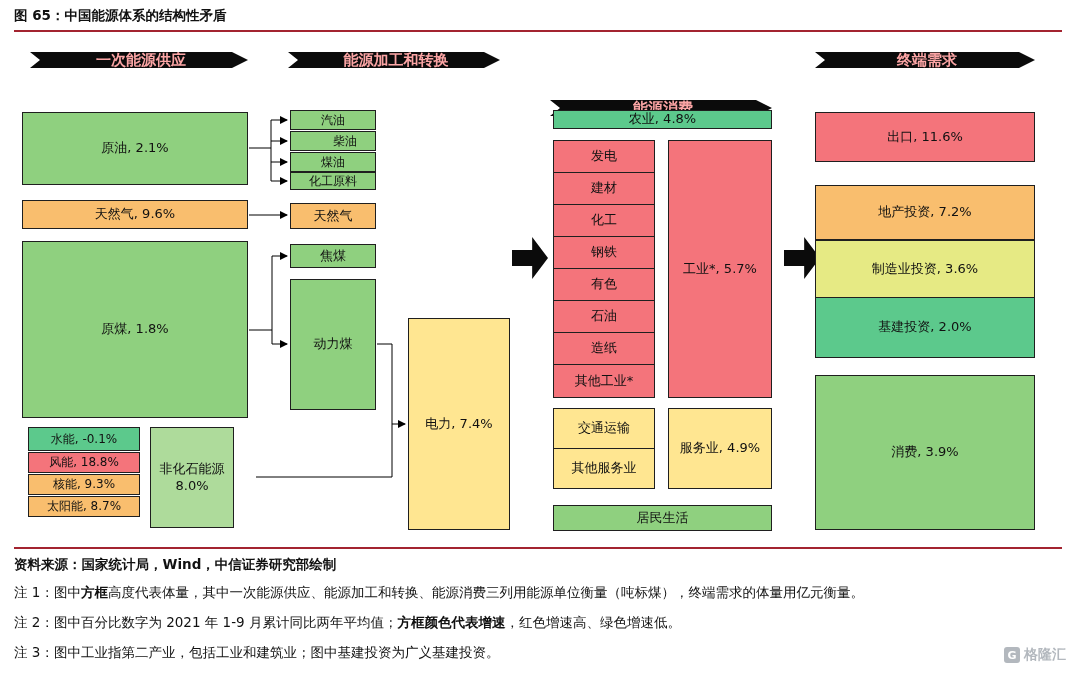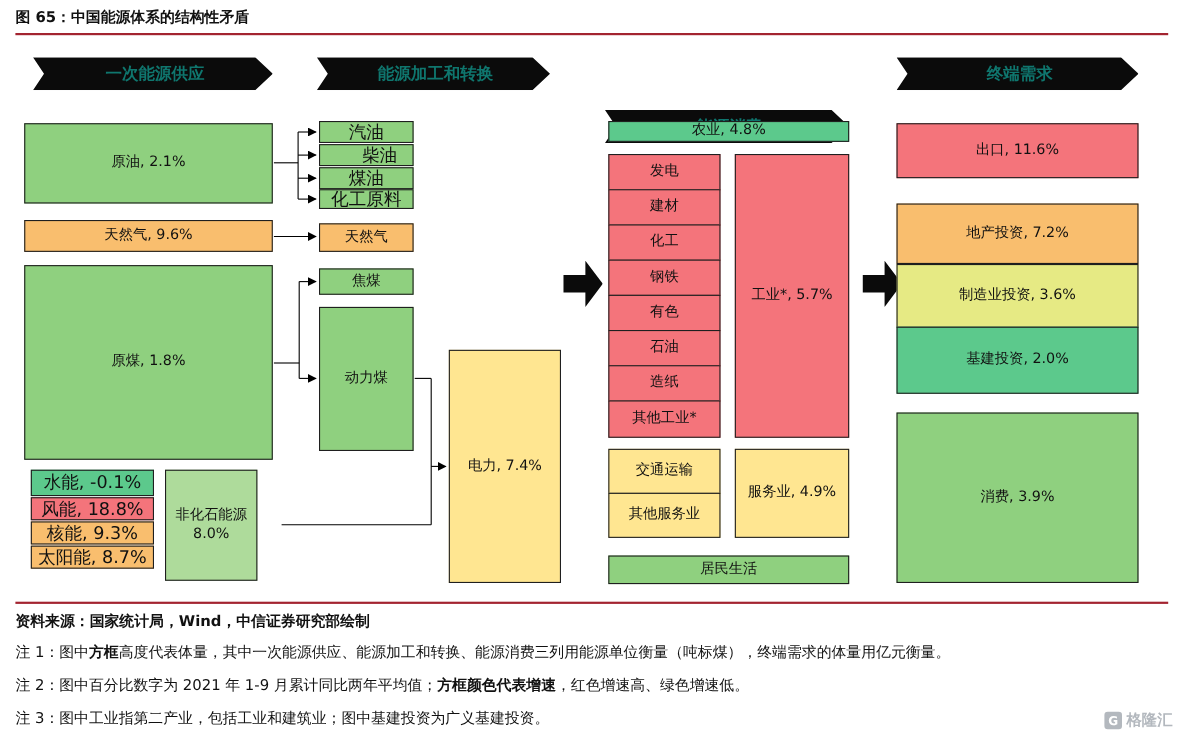--- a/index.html
+++ b/index.html
@@ -1,27 +1,27 @@
 <!DOCTYPE html>
 <html style="--rule: #A32430; --banner: #0B0B0B; --green: #8FD07F; --teal: #5CC98C; --lightgreen: #AEDB9B; --orange: #F9BE6E; --red: #F4747B; --yellow: #FFE691; --yellow_green: #E6EA84;"><head>
 <meta charset="utf-8">
 <style>
   html,body{margin:0;padding:0;background:#fff;}
   .page{position:relative;width:1080px;height:682px;background:#fff;overflow:hidden;
         font-family:"DejaVu Sans","Liberation Sans",sans-serif;color:#111;}
   .fig-title{position:absolute;left:14px;top:7px;font-size:13.5px;font-weight:bold;}
   .rule{position:absolute;left:14px;width:1048px;height:2px;background:var(--rule,#A32430);}
   .rule.top{top:30px;} .rule.bottom{top:547px;}
-  .banner{position:absolute;top:52px;height:30px;background:var(--banner,#000);color:#0f766e;
+  .banner{position:absolute;top:52px;height:16px;background:var(--banner,#000);color:#fca5a5;
           font-weight:bold;font-size:15px;display:flex;align-items:center;justify-content:center;
           clip-path:polygon(0% 0%,calc(100% - 16px) 0%,100% 50%,calc(100% - 16px) 100%,0% 100%,10px 50%);
           padding-left:4px;box-sizing:border-box;}
   .box{position:absolute;border:1px solid #1f1f1f;box-sizing:border-box;display:flex;flex-direction:column;
        align-items:center;justify-content:center;text-align:center;font-size:13px;line-height:1.25;color:#111;}
-  .box.sm{font-size:16px;}
+  .box.sm{font-size:12px;}
   .green{background:var(--green,#8FD07F);}
   .teal{background:var(--teal,#5CC98C);}
   .lightgreen{background:var(--lightgreen,#AEDB9B);}
   .orange{background:var(--orange,#F9BE6E);}
   .red{background:var(--red,#F4747B);}
   .yellow{background:var(--yellow,#FFE691);}
   .ygreen{background:var(--yellow_green,#E6EA84);}
   .blockarrow{position:absolute;background:var(--banner,#000);
        clip-path:polygon(0 31%,56% 31%,56% 0,100% 50%,56% 100%,56% 69%,0 69%);}
   .connectors{position:absolute;left:0;top:0;pointer-events:none;}

